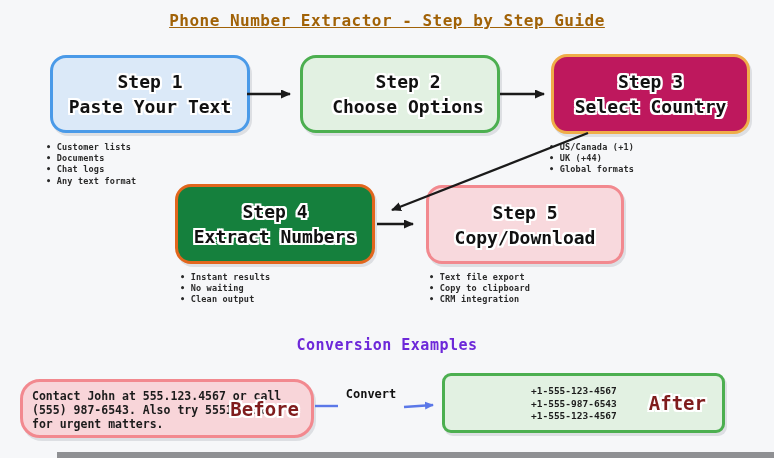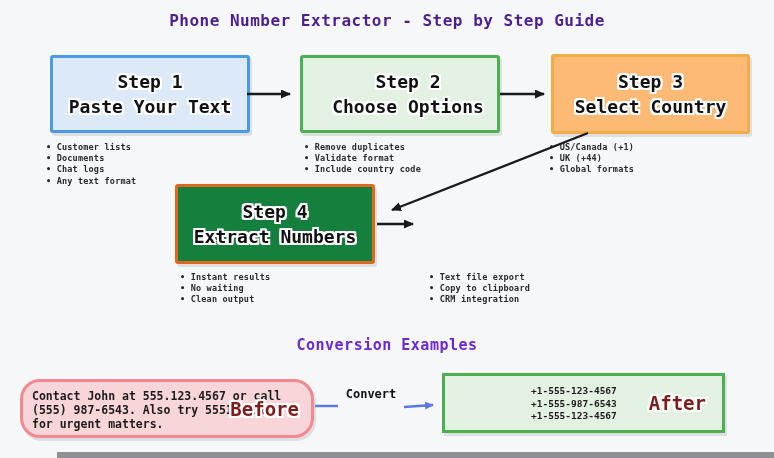--- a/index.html
+++ b/index.html
@@ -10,21 +10,21 @@
   }
   .page-title{
     position:absolute;top:11px;left:0;width:774px;text-align:center;
     font-size:16px;font-weight:bold;letter-spacing:0.5px;
   }
   .section-title{
     position:absolute;top:336px;left:0;width:774px;text-align:center;
     font-size:15px;font-weight:bold;letter-spacing:0.5px;
   }
   .box{
-    position:absolute;border:3px solid #888;border-radius:3px;
+    position:absolute;border:3px solid #888;border-radius:16px;
     box-sizing:border-box;display:flex;flex-direction:column;
     align-items:center;justify-content:center;z-index:1;
     box-shadow:2px 3px 0 rgba(110,115,130,0.18);
   }
   .box .bt{
     font-size:18px;font-weight:bold;line-height:25px;color:#111;
     white-space:nowrap;
     text-shadow:-2px -2px 0 #fff,2px -2px 0 #fff,-2px 2px 0 #fff,2px 2px 0 #fff,
                 0 -2px 0 #fff,0 2px 0 #fff,-2px 0 0 #fff,2px 0 0 #fff;
   }
@@ -54,21 +54,21 @@
     position:absolute;left:20px;top:379px;width:294px;height:59px;
     border:3px solid;border-radius:20px;box-sizing:border-box;z-index:1;
     box-shadow:2px 3px 0 rgba(110,115,130,0.18);
   }
   .before-text{
     position:absolute;left:9px;top:7px;font-size:11.5px;line-height:14px;
     font-weight:600;color:#1c1c1c;white-space:nowrap;
   }
   .after-box{
     position:absolute;left:442px;top:373px;width:283px;height:60px;
-    border:3px solid;border-radius:0;box-sizing:border-box;z-index:1;
+    border:3px solid;border-radius:9px;box-sizing:border-box;z-index:1;
     box-shadow:2px 3px 0 rgba(110,115,130,0.18);
   }
   .after-numbers{
     position:absolute;left:86px;top:9px;font-size:9.5px;line-height:12.5px;
     font-weight:bold;color:#1c1c1c;white-space:nowrap;
   }
   .big-label{
     position:absolute;top:50%;transform:translateY(-50%);
     font-size:19px;font-weight:bold;color:#7f1d1d;white-space:nowrap;
     text-shadow:-2px -2px 0 #fff,2px -2px 0 #fff,-2px 2px 0 #fff,2px 2px 0 #fff,
@@ -79,49 +79,48 @@
   .bottom-bar{
     position:absolute;left:57px;top:452px;width:717px;height:6px;
     background:#8f9093;z-index:4;
   }
 </style>
 </head>
 <body>
 
 <div id="canvas">
 
-  <div class="page-title" style="color: #4c1d95;">Phone Number Extractor - Step by Step Guide</div>
+  <div class="page-title" style="color: #a16207; text-decoration: underline;">Phone Number Extractor - Step by Step Guide</div>
 
   <div class="box box1" style="border-color: rgb(74, 154, 232); background-color: rgb(219, 233, 248);">
     <div class="bt">Step 1</div>
     <div class="bt">Paste Your Text</div>
   </div>
   <div class="box box2" style="border-color: rgb(76, 175, 80); background-color: rgb(226, 241, 226);">
     <div class="bt">Step 2</div>
     <div class="bt">Choose Options</div>
   </div>
-  <div class="box box3" style="border-color: rgb(239, 173, 73); background-color: #fdba74;">
+  <div class="box box3" style="border-color: rgb(239, 173, 73); background-color: #be185d;">
     <div class="bt">Step 3</div>
     <div class="bt">Select Country</div>
   </div>
   <div class="box box4" style="border-color: rgb(226, 102, 29); background-color: #15803d;">
     <div class="bt">Step 4</div>
     <div class="bt">Extract Numbers</div>
   </div>
+  <div class="box box5" style="border-color: rgb(242, 137, 143); background-color: rgb(248, 217, 221);">
+    <div class="bt">Step 5</div>
+    <div class="bt">Copy/Download</div>
+  </div>
 
   <ul class="bullets list1">
     <li>Customer lists</li>
     <li>Documents</li>
     <li>Chat logs</li>
     <li>Any text format</li>
-  </ul>
-  <ul class="bullets list2">
-    <li>Remove duplicates</li>
-    <li>Validate format</li>
-    <li>Include country code</li>
   </ul>
   <ul class="bullets list3">
     <li>US/Canada (+1)</li>
     <li>UK (+44)</li>
     <li>Global formats</li>
   </ul>
   <ul class="bullets list5">
     <li>Text file export</li>
     <li>Copy to clipboard</li>
     <li>CRM integration</li>

